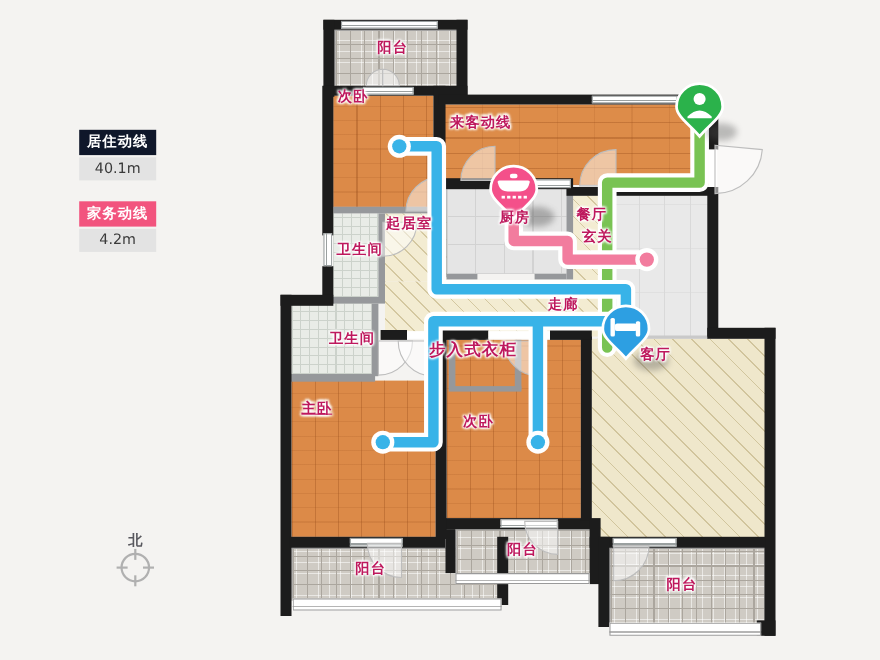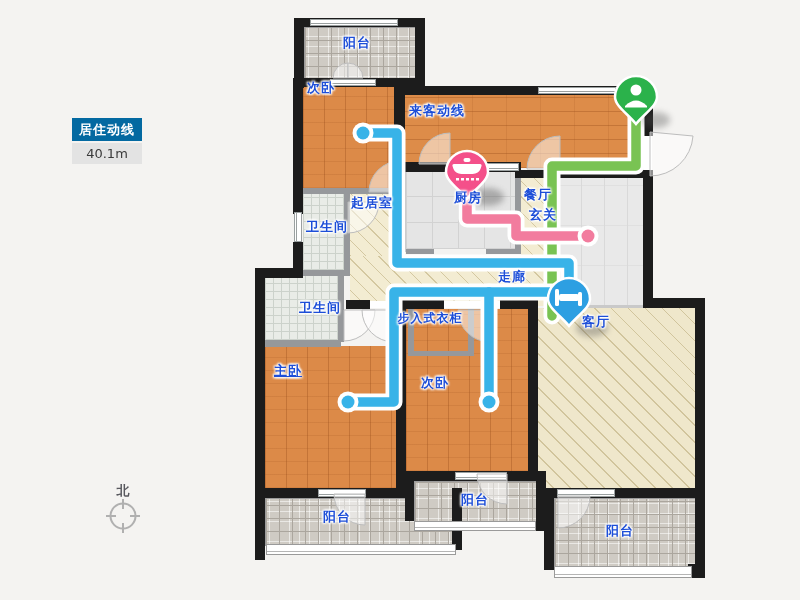--- a/index.html
+++ b/index.html
@@ -38,44 +38,48 @@
   .wg{background:#96989b;}
   .wl{background:#c9c9c9;}
   .winh{background:repeating-linear-gradient(0deg,#ffffff 0 2px,#9aa0a0 2px 3px,#ffffff 3px 8px);
         box-shadow:0 0 0 1px #9aa0a0 inset;}
   .winv{background:repeating-linear-gradient(90deg,#ffffff 0 2px,#9aa0a0 2px 3px,#ffffff 3px 8px);
         box-shadow:0 0 0 1px #9aa0a0 inset;}
   .rail{background:repeating-linear-gradient(0deg,#ffffff 0 3px,#b5b5b5 3px 4px,#ffffff 4px 11px);
         box-shadow:0 0 0 1px #9a9a9a inset;}
   .door{background:#fff;}
   
-  .rl{position:absolute;transform:translate(-50%,-50%);font-size:13px;font-weight:bold;color:#1d4ed8;
+  .rl{position:absolute;transform:translate(-50%,-50%);font-size:13px;font-weight:bold;color:#be185d;
       white-space:nowrap;letter-spacing:1px;z-index:30;
       text-shadow:-1px -1px 2px #fff,1px -1px 2px #fff,-1px 1px 2px #fff,1px 1px 2px #fff,0 0 3px #fff;}
-  .rl.small{font-size:12px;}
+  .rl.small{font-size:15px;}
   
   .legend{position:absolute;left:72px;top:118px;width:70px;z-index:40;}
   .lg-item{margin-bottom:19px;}
   .lg-tag{height:23px;line-height:23px;text-align:center;color:#fff;font-size:13px;font-weight:bold;letter-spacing:1px;}
   .lg-val{height:21px;line-height:21px;text-align:center;color:#3a3a3a;font-size:13px;background:#e3e3e3;margin-top:2px;}
-  .lg-green{background:#54d23a;} .lg-blue{background:#0369a1;} .lg-pink{background:#f2547e;}
+  .lg-green{background:#54d23a;} .lg-blue{background:#0f172a;} .lg-pink{background:#f2547e;}
   
   .north-label{position:absolute;left:123px;top:491px;transform:translate(-50%,-50%);
       font-size:13px;font-weight:bold;color:#58585e;z-index:40;}
   svg.overlay{position:absolute;left:0;top:0;z-index:20;}
 </style>
 </head>
 <body>
 
 <div class="stage">
 
   <div class="legend">
     <div class="lg-item">
       <div class="lg-tag lg-blue">居住动线</div>
       <div class="lg-val">40.1m</div>
+    </div>
+    <div class="lg-item">
+      <div class="lg-tag lg-pink">家务动线</div>
+      <div class="lg-val">4.2m</div>
     </div>
   </div>
 
   <div class="plan">
 
     <div class="abs tile-balcony" style="left:304px;top:27px;width:112px;height:52px;"></div>
     <div class="abs wood-v" style="left:303px;top:87px;width:91px;height:101px;"></div>
     <div class="abs wood-h" style="left:404px;top:95px;width:240px;height:73px;"></div>
     <div class="abs tile-kitchen" style="left:406px;top:172px;width:109px;height:77px;"></div>
     <div class="abs hatch" style="left:521px;top:178px;width:37px;height:128px;"></div>

